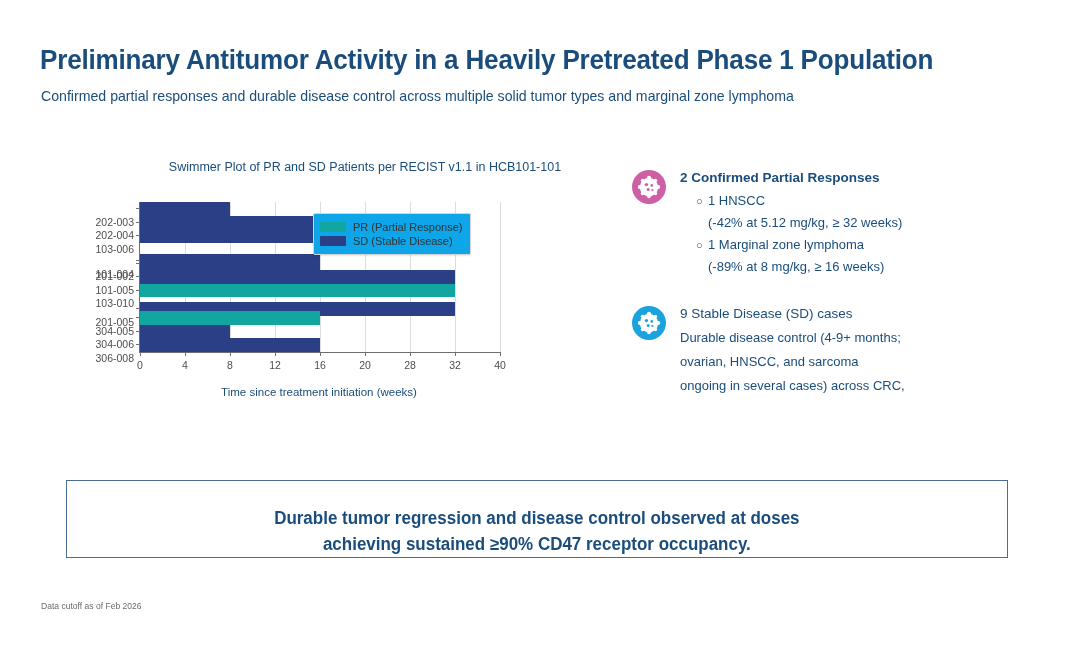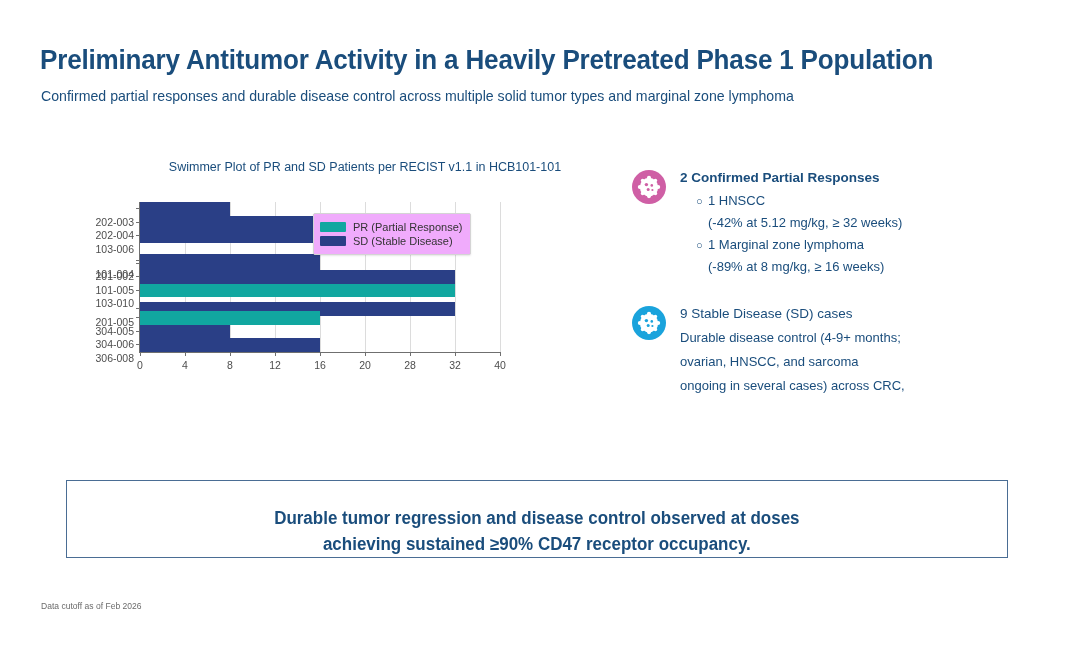--- a/index.html
+++ b/index.html
@@ -62,21 +62,21 @@
     transform:translateX(-50%);white-space:nowrap;
   }
   .xaxis-title{
     position:absolute;left:79px;top:236px;width:360px;
     text-align:center;font-size:11.5px;color:#1a4d7c;white-space:nowrap;
   }
 
   
   .legend{
     position:absolute;left:253px;top:63px;
-    background:#f0abfc;
+    background:#0ea5e9;
     border:1px solid #d4d4d4;border-radius:2px;
     padding:5px 8px 5px 6px;
     box-shadow:0 1px 2px rgba(0,0,0,0.10);
   }
   .legend-item{display:flex;align-items:center;margin:2px 0;}
   .legend-swatch{width:26px;height:10px;border-radius:1px;margin-right:7px;flex:0 0 auto;}
   .legend-swatch.pr{background:#11a7a0;}
   .legend-swatch.sd{background:#2a3f86;}
   .legend-text{font-size:11px;color:#333333;white-space:nowrap;}
 
@@ -220,20 +220,21 @@
       <div class="legend-item">
         <span class="legend-swatch pr"></span>
         <span class="legend-text">PR (Partial Response)</span>
       </div>
       <div class="legend-item">
         <span class="legend-swatch sd"></span>
         <span class="legend-text">SD (Stable Disease)</span>
       </div>
     </div>
 
+    <div class="xaxis-title">Time since treatment initiation (weeks)</div>
   </div>
 
   <div class="bullets" id="bullets">
       <div class="bullet-block" style="margin-bottom: 26px;">
         <div class="bicon pink">
           <svg viewBox="0 0 34 34" aria-hidden="true">
             <circle cx="17" cy="17" r="9.2" fill="#ffffff"></circle>
             <circle cx="7.9" cy="17" r="2.1" fill="#ffffff"></circle>
             <circle cx="26.1" cy="17" r="2.1" fill="#ffffff"></circle>
             <circle cx="17" cy="7.9" r="2.1" fill="#ffffff"></circle>

